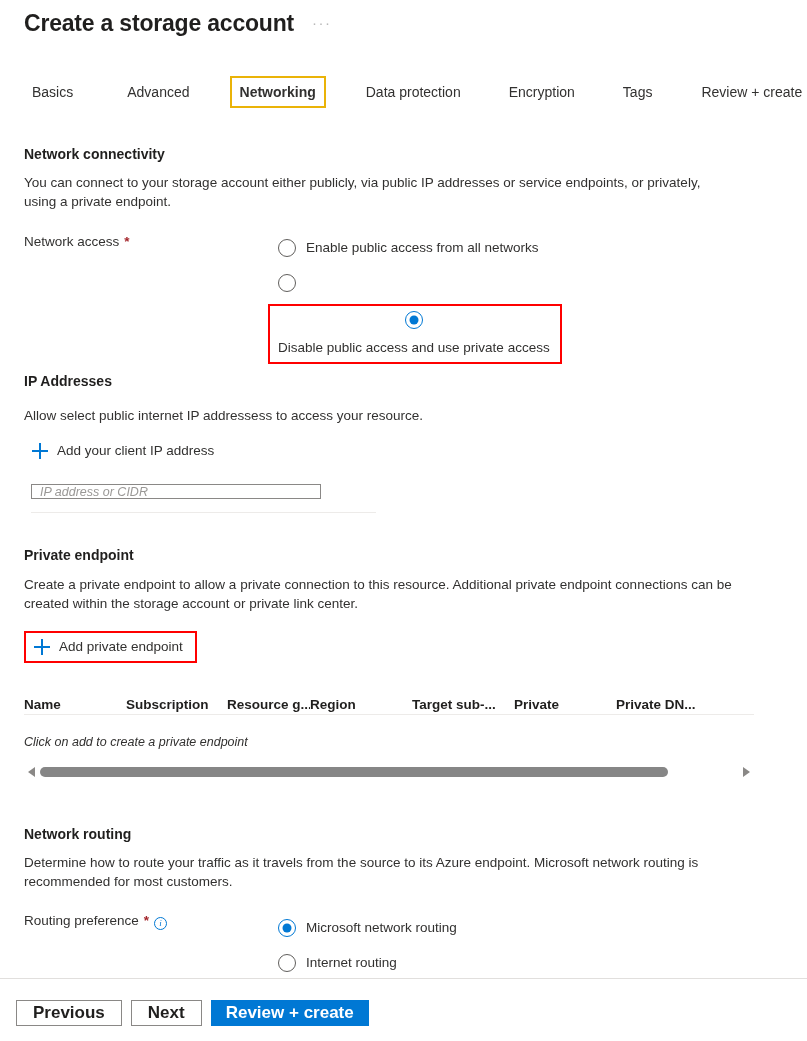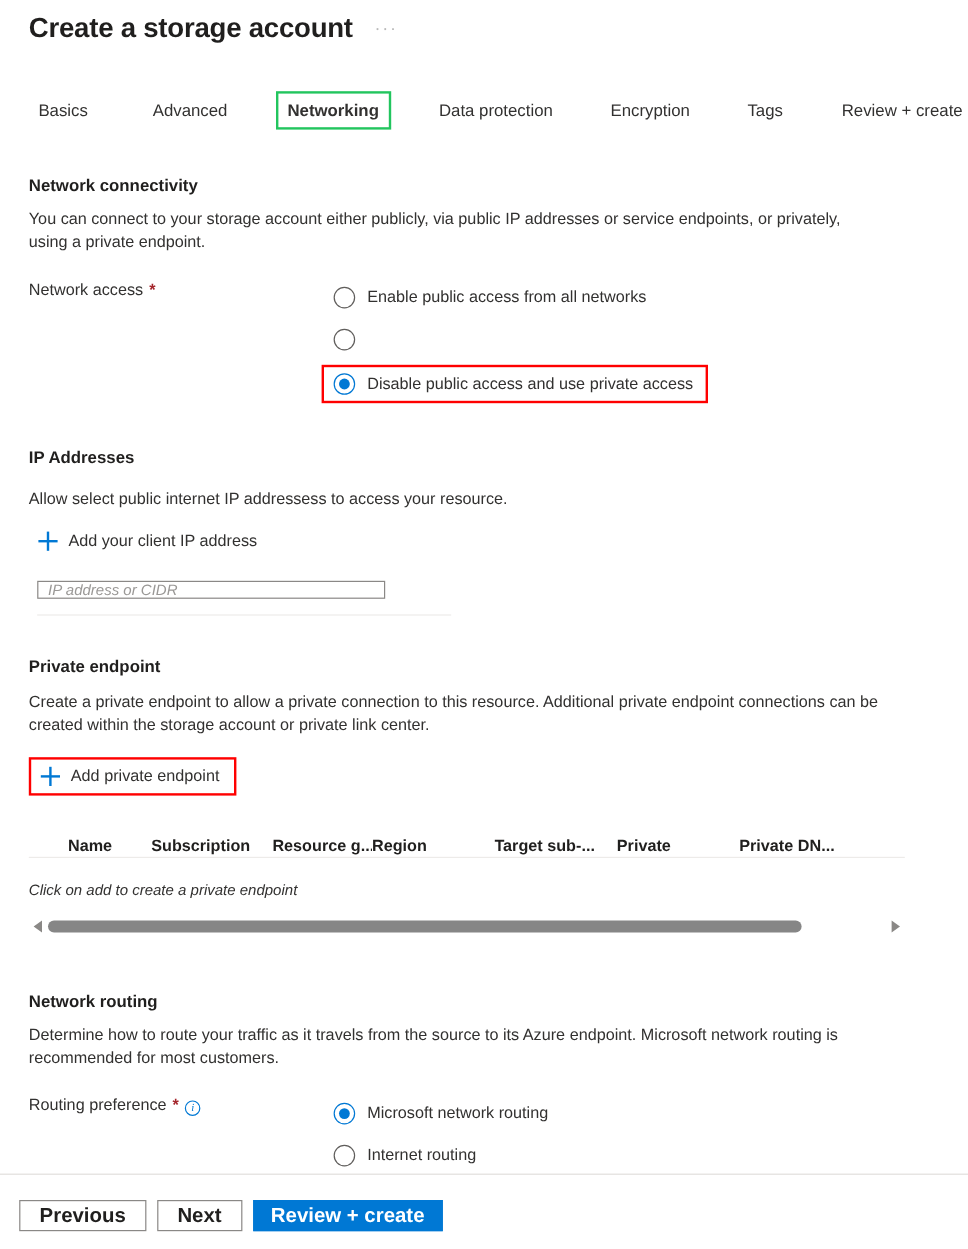--- a/index.html
+++ b/index.html
@@ -38,21 +38,21 @@
   }
   .tab + .tab { margin-left: 37px; }
   .tab.t-advanced { margin-left: 38px; }
   .tab.t-networking { margin-left: 32px; }
   .tab.t-dataprot { margin-left: 32px; }
   .tab.t-encryption { margin-left: 32px; }
   .tab.t-tags { margin-left: 32px; }
   .tab.t-review { margin-left: 33px; }
   .tab.selected { font-weight: 600; }
   .redbox {
-    border: 2px solid #22c55e;
+    border: 2px solid #eab308;
   }
 
   
   .sec-head {
     position: absolute; left: 24px;
     font-size: 14px; font-weight: 700; color: #201f1e; line-height: 20px;
   }
   .sec-head.semi { font-weight: 600; }
   .para {
     position: absolute; left: 24px;
@@ -70,20 +70,21 @@
   .radio-row {
     display: flex; align-items: center; gap: 10px;
     height: 28px; cursor: pointer; width: max-content;
     padding-right: 4px;
   }
   .radio-row.boxed {
     border: 2px solid #ff0000;
     padding: 5px 10px 5px 8px;
     margin-left: -10px;
     height: auto;
+    flex-direction: column;
   }
   .rad {
     width: 18px; height: 18px; border-radius: 50%;
     border: 1.4px solid #605e5c; background: #fff;
     flex: none; position: relative;
   }
   .rad.on { border: 1.5px solid #0078d4; }
   .rad.on::after {
     content: ""; position: absolute; left: 50%; top: 50%;
     width: 9px; height: 9px; border-radius: 50%;
@@ -245,21 +246,21 @@
   <div class="sec-head semi" style="top:545px;">Private endpoint</div>
   <div class="para" style="top:575px; width:712px;">Create a private endpoint to allow a private connection to this resource. Additional private endpoint connections can be created within the storage account or private link center.</div>
 
   <div class="action boxed" style="left:32px; top:631px;">
     <span class="plus"></span>
     <span class="action-label">Add private endpoint</span>
   </div>
 
   <div class="tbl">
     <div class="tbl-head">
-      <div class="th" style="width:102px;text-align:center;">Name</div>
+      <div class="th" style="width:102px;">Name</div>
       <div class="th" style="width:101px;">Subscription</div>
       <div class="th" style="width:83px;">Resource g...</div>
       <div class="th" style="width:102px;">Region</div>
       <div class="th" style="width:102px;">Target sub-...</div>
       <div class="th" style="width:102px;">Private</div>
       <div class="th" style="width:105px;">Private DN...</div>
     </div>
     <div class="tbl-empty">Click on add to create a private endpoint</div>
   </div>
 

